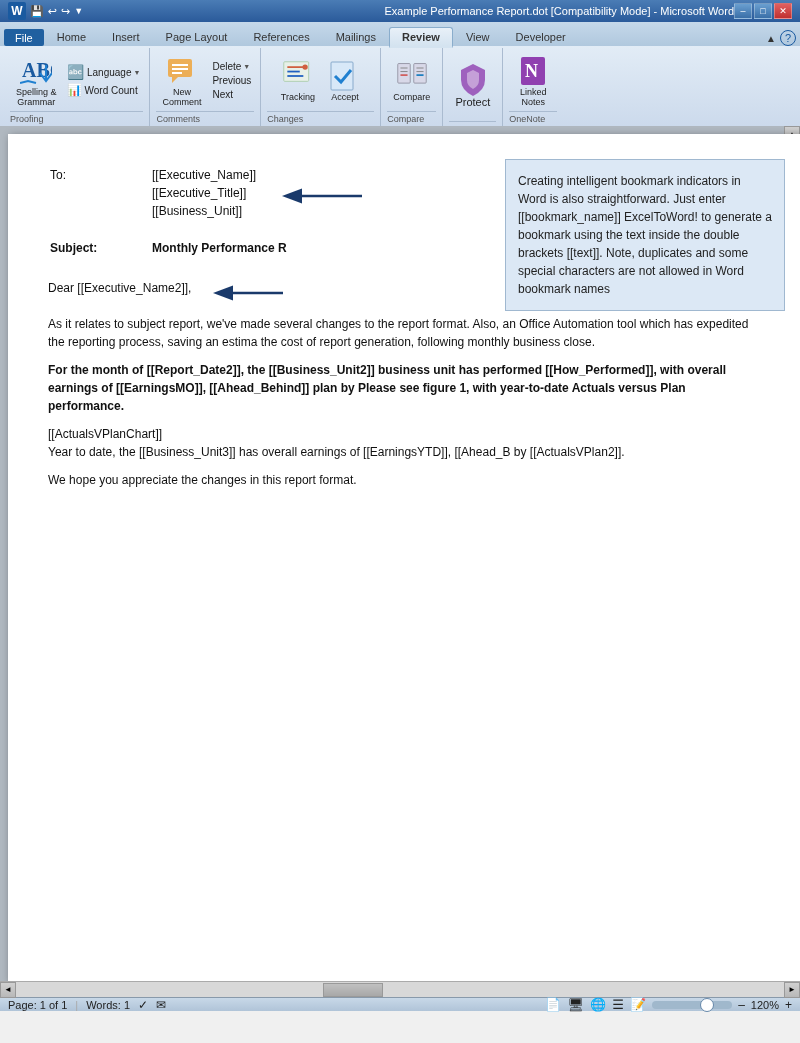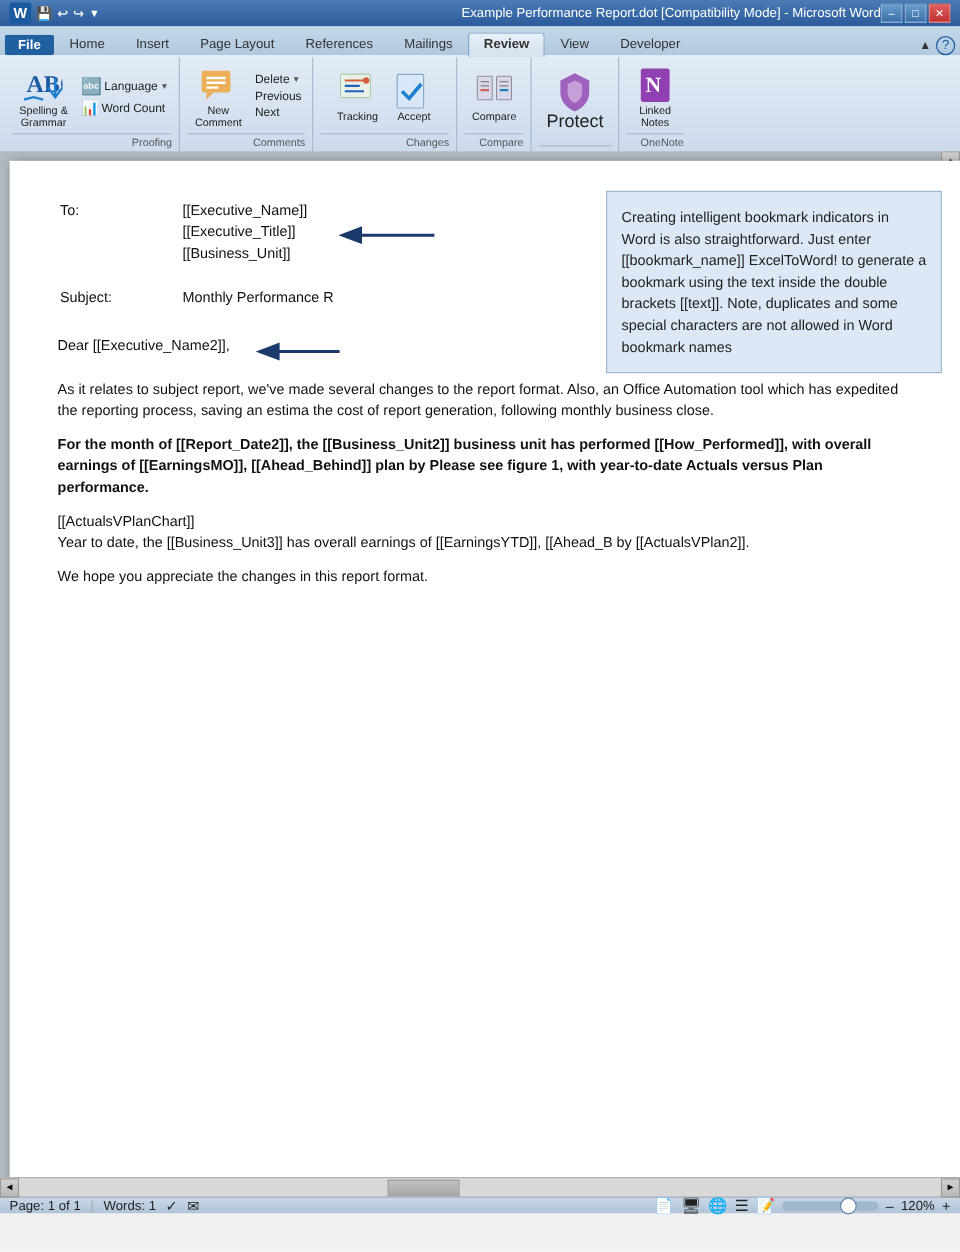--- a/index.html
+++ b/index.html
@@ -80,21 +80,21 @@
     }
     .ribbon-group:last-child { border-right: none; }
 
     .ribbon-group-label {
       font-size: 9px;
       color: #555;
       margin-top: auto;
       padding-top: 2px;
       border-top: 1px solid #aabbd0;
       width: 100%;
-      text-align: right;
+      text-align: left;
     }
 
     .ribbon-buttons {
       display: flex;
       align-items: center;
       gap: 2px;
       flex: 1;
     }
 
     .ribbon-btn-large {
@@ -300,21 +300,21 @@
   </div>
   <div class="title-bar-center">Example Performance Report.dot [Compatibility Mode] - Microsoft Word</div>
   <div class="title-bar-controls">
     <div class="tb-btn">–</div>
     <div class="tb-btn">□</div>
     <div class="tb-btn" style="background:linear-gradient(to bottom,#e06060,#c03030);">✕</div>
   </div>
 </div>
 
 <div class="tab-bar">
-  <div class="tab" style="background:#2060a0;color:white;border-radius:2px;padding:2px 10px;font-weight:bold;">File</div>
+  <div class="tab" style="background:#2060a0;color:white;border-radius:2px;padding:2px 10px;font-weight:normal;">File</div>
   <div class="tab">Home</div>
   <div class="tab">Insert</div>
   <div class="tab">Page Layout</div>
   <div class="tab">References</div>
   <div class="tab">Mailings</div>
   <div class="tab active">Review</div>
   <div class="tab">View</div>
   <div class="tab">Developer</div>
   <div style="margin-left:auto;display:flex;gap:4px;align-items:center;">
     <span style="font-size:10px;cursor:pointer;color:#333;">▲</span>
@@ -432,21 +432,21 @@
 
   <div class="ribbon-group">
     <div class="ribbon-buttons">
       <div class="ribbon-btn-large">
         <div class="icon-area">
           <svg width="32" height="36" viewBox="0 0 32 36">
             <path d="M16,2 L28,8 L28,18 Q28,28 16,34 Q4,28 4,18 L4,8 Z" fill="#9040b0" opacity="0.8"></path>
             <path d="M16,8 L22,11 L22,18 Q22,24 16,27 Q10,24 10,18 L10,11 Z" fill="white" opacity="0.4"></path>
           </svg>
         </div>
-        <span style="font-size:15px;text-align:center;">Protect</span>
+        <span style="font-size:11px;text-align:center;">Protect</span>
       </div>
     </div>
     <div class="ribbon-group-label"></div>
   </div>
 
   <div class="ribbon-group">
     <div class="ribbon-buttons">
       <div class="ribbon-btn-large">
         <div class="icon-area">
           <svg width="32" height="32" viewBox="0 0 32 32">
@@ -502,21 +502,21 @@
                 <path d="M80,12 Q40,12 5,12" stroke="#1a3a6b" stroke-width="2.5" fill="none" marker-end="url(#arr2)"></path>
               </svg>
             </div>
             <div>[[Business_Unit]]</div>
           </td>
         </tr>
       </tbody>
         </table>
 
 
-      <table style="margin-bottom:20px;font-size:12px;">
+      <table style="margin-bottom:20px;font-size:12px;font-weight:bold;">
         <tbody>
             <tr>
           <td style="width:100px;padding-right:10px;">
             <span>Subject:</span>
           </td>
           <td>
             <span>Monthly Performance R</span>
           </td>
         </tr>
       </tbody>

